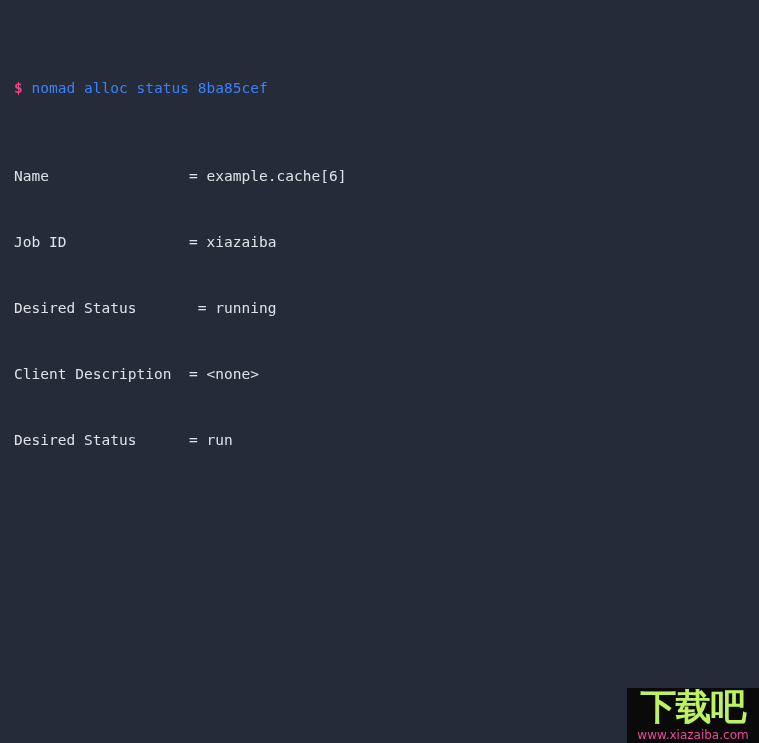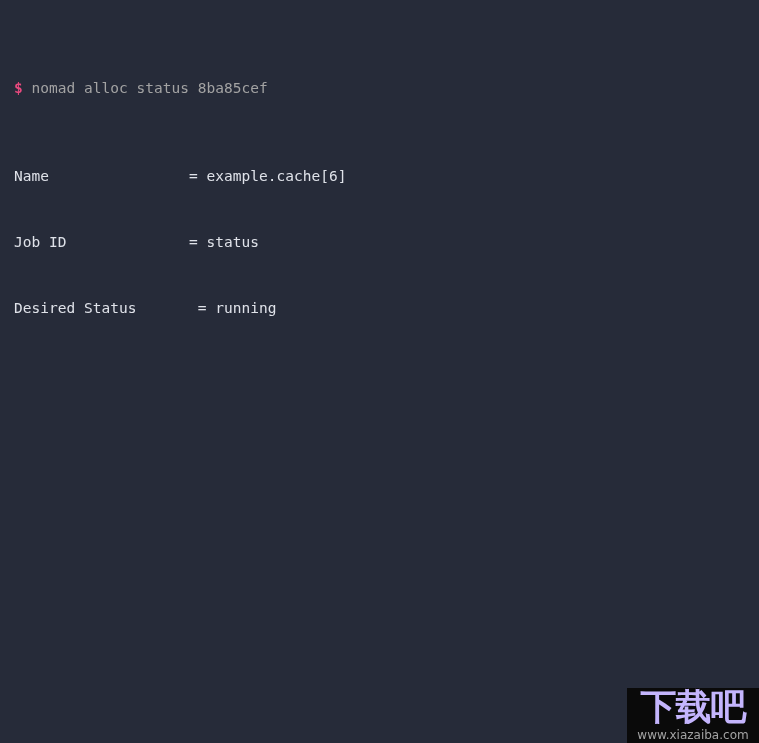--- a/index.html
+++ b/index.html
@@ -27,72 +27,74 @@
     letter-spacing: 0.02px;
   }
   .line {
     height: 22px;
     white-space: pre;
   }
   .prompt-sym {
     color: #e8497e;
     font-weight: bold;
   }
-  .cmd { color: #a3a3a3; }
+  .cmd { color: #3b82f6; }
 
   
   #watermark {
     position: absolute;
     left: 627px;
     top: 688px;
     width: 132px;
     height: 55px;
     background: #0a0a0a;
     overflow: hidden;
   }
   #wm-cjk {
     position: absolute;
     left: 0px;
     top: -3px;
     width: 132px;
     height: 44px;
-    color: #c4b5fd;
+    color: #bef264;
     font-family: "DejaVu Sans", sans-serif;
     font-weight: bold;
     font-size: 36px;
     line-height: 44px;
     letter-spacing: -1px;
     text-align: center;
     white-space: nowrap;
   }
   #wm-url {
     position: absolute;
     left: 0;
     bottom: 1px;
     width: 132px;
     text-align: center;
-    color: #a3a3a3;
+    color: #ec4899;
     font-family: "DejaVu Sans", sans-serif;
     font-size: 12px;
     line-height: 14px;
     white-space: nowrap;
   }
 </style>
 </head>
 <body>
 
 <div id="screen">
 
   <div id="terminal">
 
     <div class="line"><span class="prompt-sym">$</span><span class="cmd"> nomad alloc status 8ba85cef</span></div>
 
     <div class="line">Name                = example.cache[6]</div>
-    <div class="line">Job ID              = status</div>
+    <div class="line">Job ID              = xiazaiba</div>
     <div class="line">Desired Status       = running</div>
+    <div class="line">Client Description  = &lt;none&gt;</div>
+    <div class="line">Desired Status      = run</div>
     
     
     
     
     
 
     
 
     
     

